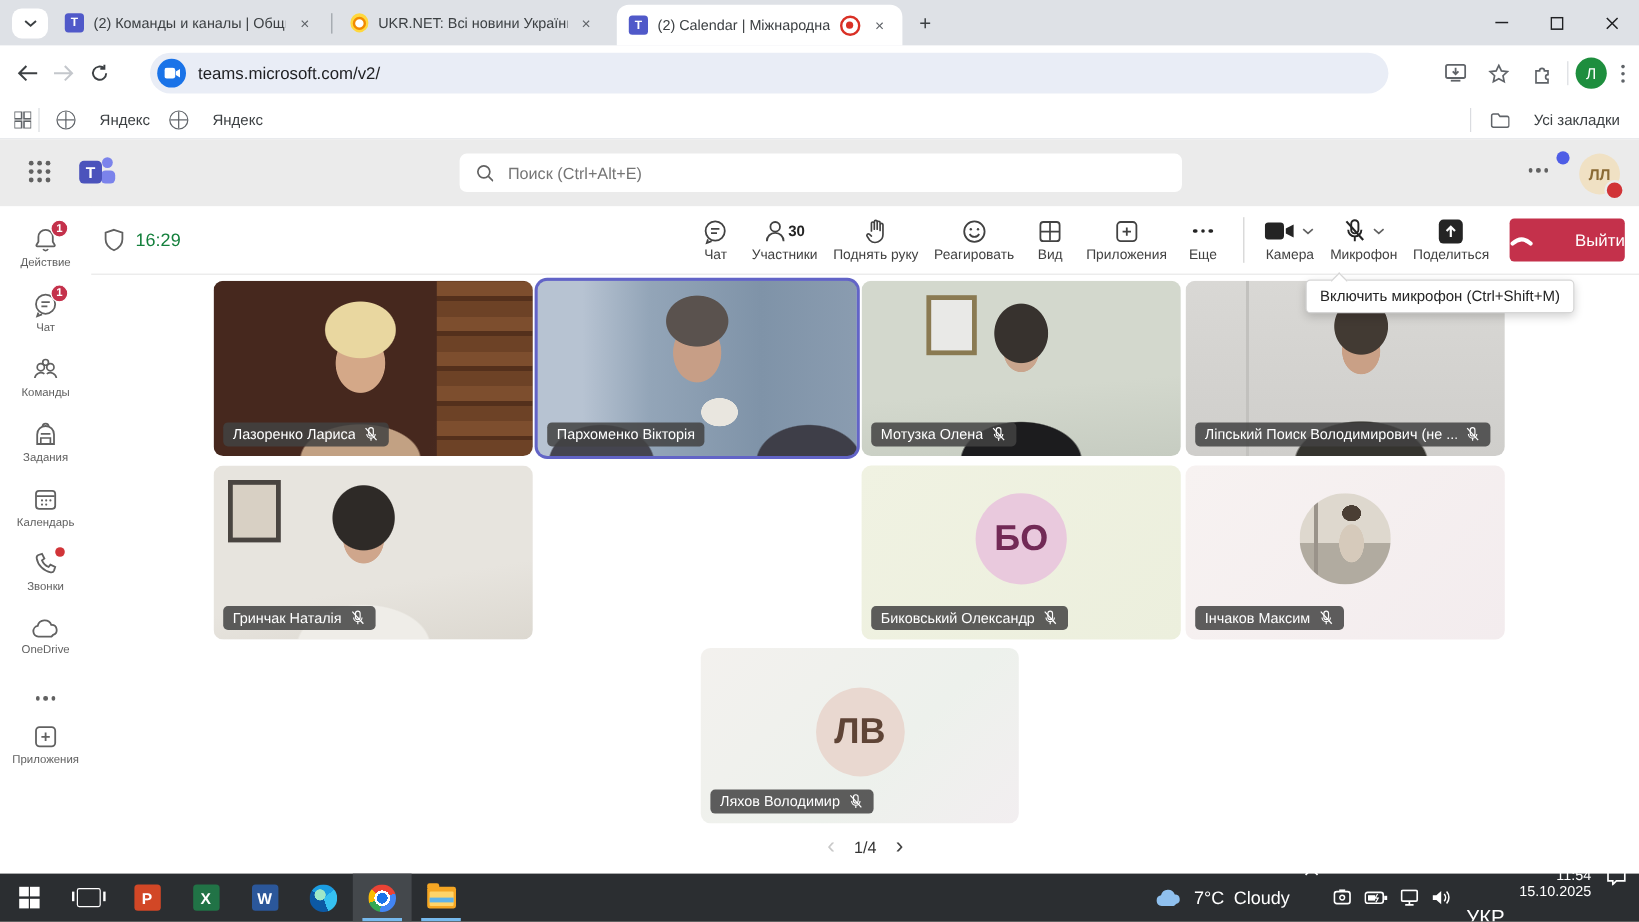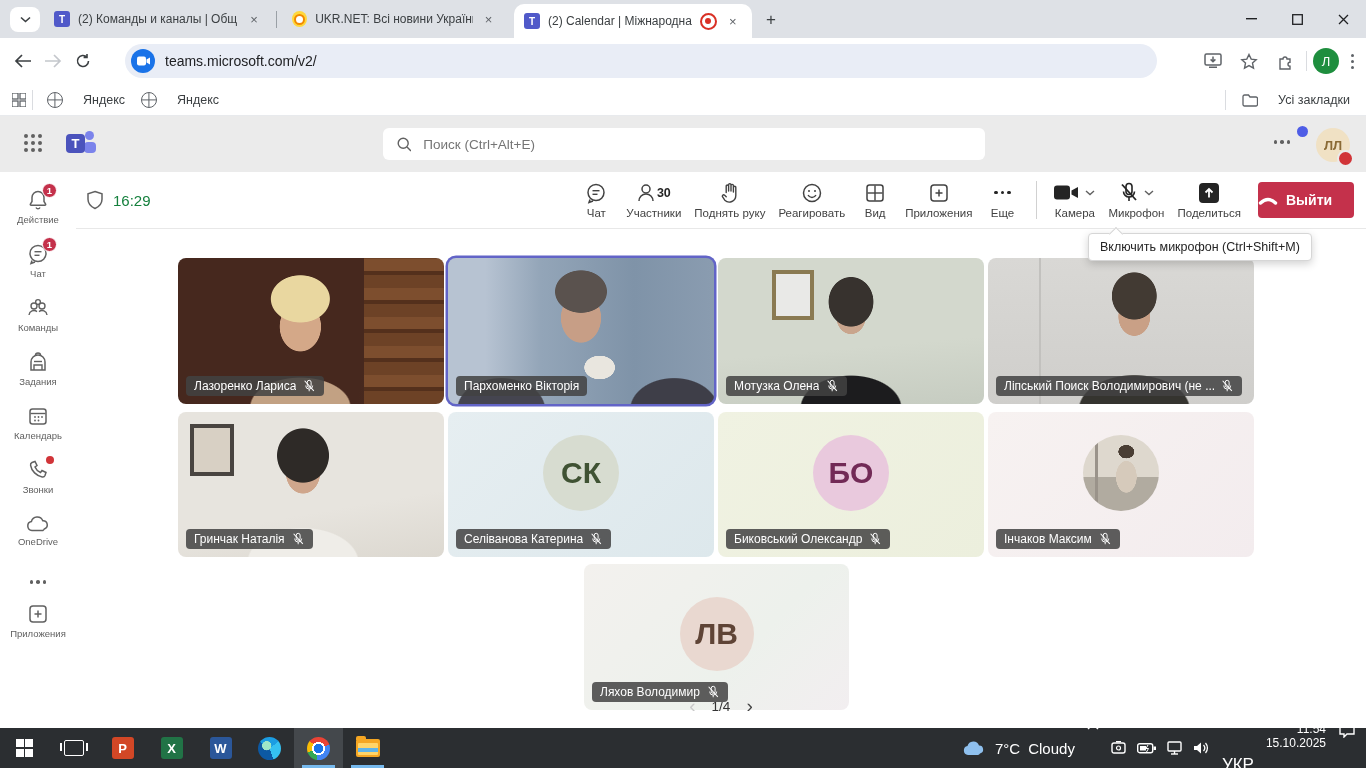--- a/index.html
+++ b/index.html
@@ -84,31 +84,31 @@
   .mtime{display:flex;align-items:center;gap:9px;margin-left:10px;}
   .mtime span{font-size:15px;color:#15803d;}
   .mright{margin-left:auto;display:flex;align-items:center;gap:13px;padding-right:12px;}
   .tb-item{display:flex;flex-direction:column;align-items:center;gap:3px;min-width:34px;}
   .tb-label{font-size:11.5px;color:#424242;white-space:nowrap;}
   .tb-icrow{display:flex;align-items:flex-start;gap:2px;height:22px;align-items:center;}
   .tb-count{font-size:12.5px;font-weight:bold;color:#242424;}
   .mdivider{width:1px;height:38px;background:#d1d1d1;margin:0 4px;}
   .dev-group{display:flex;flex-direction:column;align-items:center;gap:3px;}
   .dev-row{display:flex;align-items:center;gap:5px;height:22px;}
-  .leave-btn{width:96px;height:36px;background:#c4314b;border-radius:4px;display:flex;align-items:center;justify-content:flex-start;
-             gap:8px;color:#fff;font-size:14px;font-weight:bold;margin-left:4px;}
+  .leave-btn{width:96px;height:36px;background:#c4314b;border-radius:4px;display:flex;align-items:center;justify-content:space-between;
+             gap:8px;color:#fff;font-size:14px;font-weight:normal;margin-left:4px;}
   .hdots3{display:flex;gap:3px;height:22px;align-items:center;}
   .hdots3 i{width:3.5px;height:3.5px;border-radius:50%;background:#242424;}
   
   .tooltip{position:absolute;left:1088px;top:233px;background:#fff;border:1px solid #d6d6d6;border-radius:4px;
            box-shadow:0 3px 8px rgba(0,0,0,.18);padding:6px 11px;font-size:12.5px;color:#242424;white-space:nowrap;z-index:50;}
   .tooltip:before{content:"";position:absolute;left:22px;top:-5px;width:9px;height:9px;background:#fff;
                   border-left:1px solid #d6d6d6;border-top:1px solid #d6d6d6;transform:rotate(45deg);}
   
-  .tile{position:absolute;width:266px;height:146px;border-radius:8px;overflow:hidden;background:#f4f4f4;background-repeat:no-repeat;margin-top:24px;}
+  .tile{position:absolute;width:266px;height:146px;border-radius:8px;overflow:hidden;background:#f4f4f4;background-repeat:no-repeat;}
   .p0{left:178px;top:234px}.p1{left:448px;top:234px}.p2{left:718px;top:234px}.p3{left:988px;top:234px}
   .p4{left:178px;top:388px;height:145px}.p5{left:448px;top:388px;height:145px}
   .p6{left:718px;top:388px;height:145px}.p7{left:988px;top:388px;height:145px}
   .p8{left:584px;top:540px;width:265px}
   .tile.active{box-shadow:0 0 0 2.5px #6264c7;}
   .chip{position:absolute;left:8px;bottom:8px;max-width:calc(100% - 20px);background:rgba(66,66,66,.85);border-radius:4px;
         padding:3px 8px;display:flex;align-items:center;gap:6px;box-sizing:border-box;}
   .chip span{color:#fff;font-size:12px;white-space:nowrap;overflow:hidden;}
   .ava{position:absolute;left:50%;top:42%;transform:translate(-50%,-50%);width:76px;height:76px;border-radius:50%;
        display:flex;align-items:center;justify-content:center;font-size:30px;font-weight:bold;}
@@ -612,32 +612,20 @@
     <div class="chip">
       <span>Гринчак Наталія</span>
       <svg width="14" height="14" viewBox="0 0 16 16">
           <rect x="6" y="1.5" width="4.4" height="8" rx="2.2" fill="none" stroke="#fff" stroke-width="1.1"></rect>
           <path d="M4.2 7.5 a4 4 0 0 0 8 0" fill="none" stroke="#fff" stroke-width="1.1"></path>
           <line x1="8.2" y1="11.5" x2="8.2" y2="14" stroke="#fff" stroke-width="1.1"></line>
           <line x1="3" y1="2" x2="13.5" y2="13.5" stroke="#fff" stroke-width="1.2"></line>
         </svg>
     </div>
   </div>
-  <div class="tile p5 t-sk">
-    <div class="ava a-sk">СК</div>
-    <div class="chip">
-      <span>Селіванова Катерина</span>
-      <svg width="14" height="14" viewBox="0 0 16 16">
-          <rect x="6" y="1.5" width="4.4" height="8" rx="2.2" fill="none" stroke="#fff" stroke-width="1.1"></rect>
-          <path d="M4.2 7.5 a4 4 0 0 0 8 0" fill="none" stroke="#fff" stroke-width="1.1"></path>
-          <line x1="8.2" y1="11.5" x2="8.2" y2="14" stroke="#fff" stroke-width="1.1"></line>
-          <line x1="3" y1="2" x2="13.5" y2="13.5" stroke="#fff" stroke-width="1.2"></line>
-        </svg>
-    </div>
-  </div>
   <div class="tile p6 t-bo">
     <div class="ava a-bo">БО</div>
     <div class="chip">
       <span>Биковський Олександр</span>
       <svg width="14" height="14" viewBox="0 0 16 16">
           <rect x="6" y="1.5" width="4.4" height="8" rx="2.2" fill="none" stroke="#fff" stroke-width="1.1"></rect>
           <path d="M4.2 7.5 a4 4 0 0 0 8 0" fill="none" stroke="#fff" stroke-width="1.1"></path>
           <line x1="8.2" y1="11.5" x2="8.2" y2="14" stroke="#fff" stroke-width="1.1"></line>
           <line x1="3" y1="2" x2="13.5" y2="13.5" stroke="#fff" stroke-width="1.2"></line>
         </svg>

